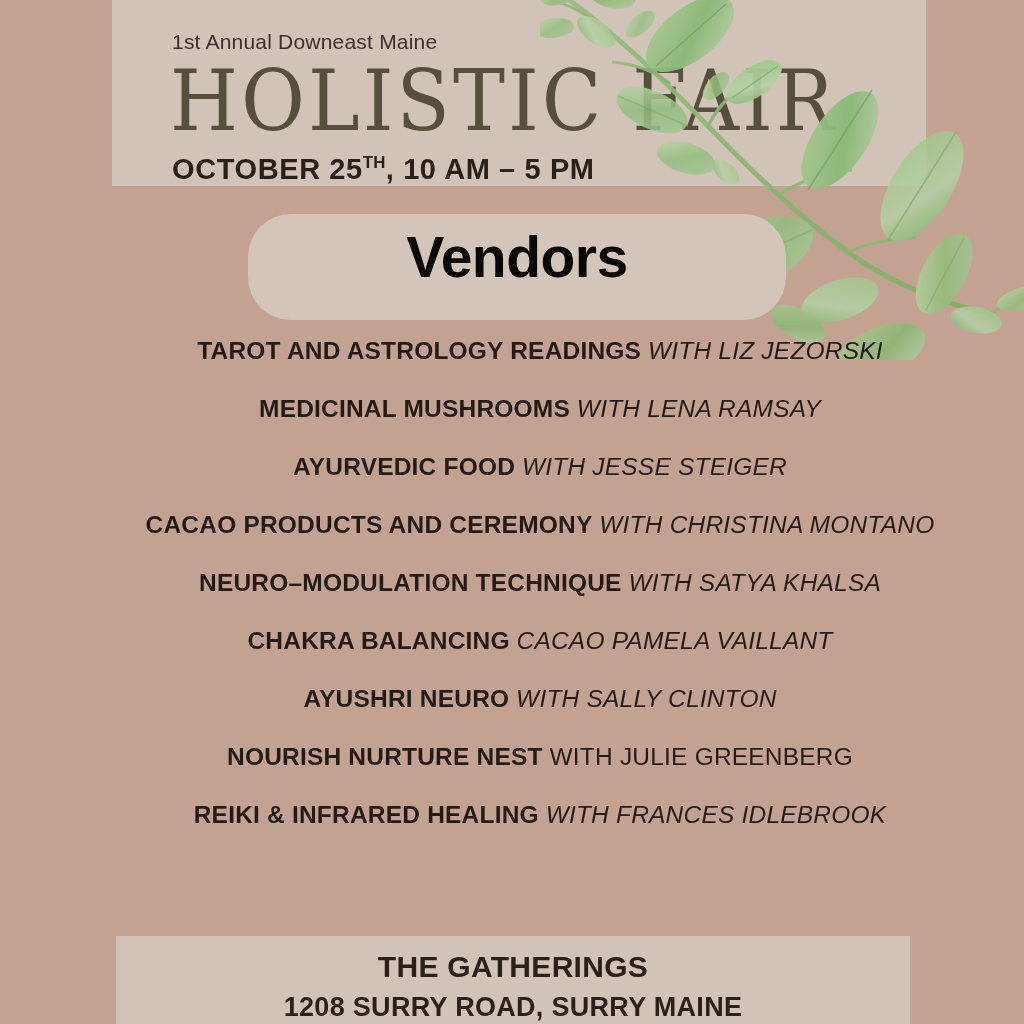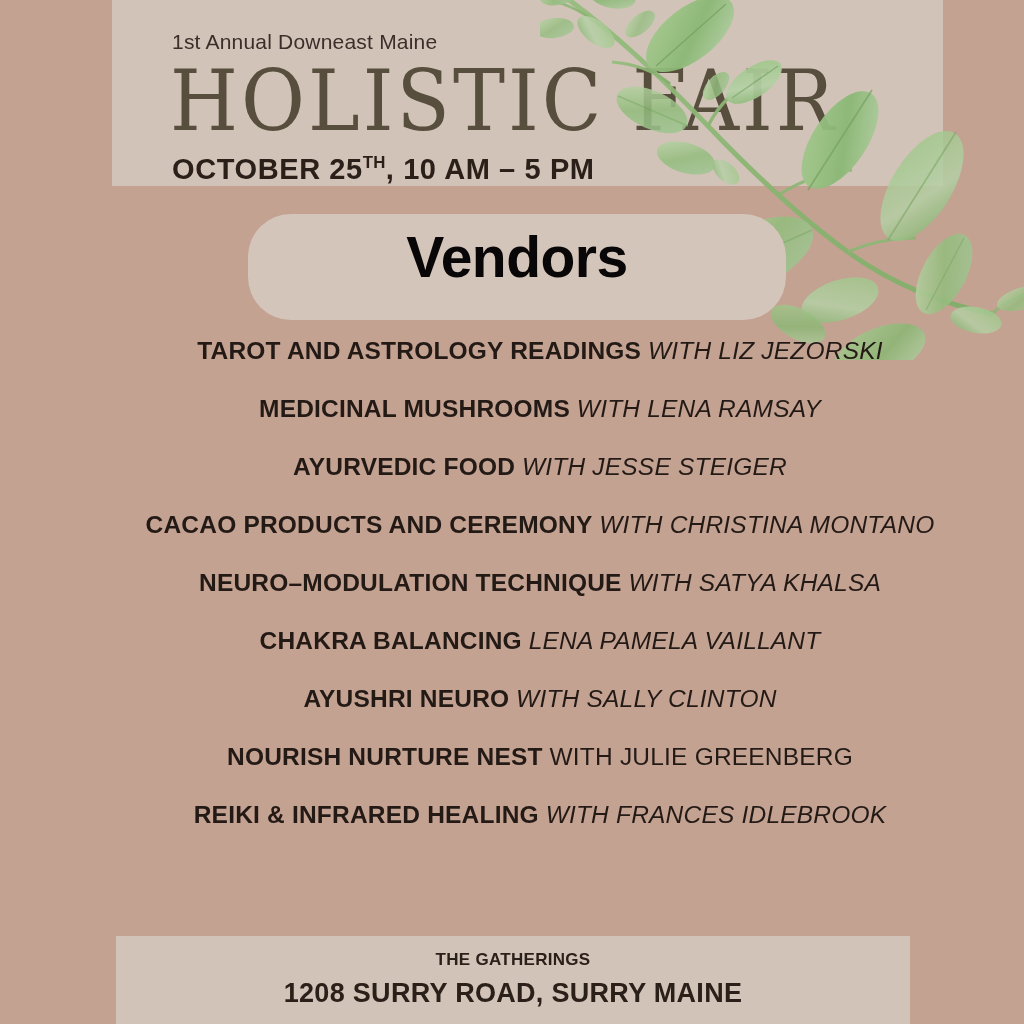--- a/index.html
+++ b/index.html
@@ -22,21 +22,20 @@
   }
 
   
   .header-panel {
     position: absolute;
     left: 112px;
     top: 0;
     width: 814px;
     height: 186px;
     background: #d2c3b8;
-    padding-left: 17px;
   }
   .eyebrow {
     position: absolute;
     left: 60px;
     top: 30px;
     font-size: 21px;
     letter-spacing: 0.2px;
     color: #3a2f2a;
     font-family: "Liberation Sans", sans-serif;
     white-space: nowrap;
@@ -134,21 +133,21 @@
     background: #d2c3b8;
     z-index: 3;
   }
   .footer-line {
     text-align: center;
     color: #2b2019;
     font-weight: bold;
     white-space: nowrap;
   }
   .footer-venue {
-    font-size: 17px;
+    font-size: 30px;
     letter-spacing: 0.3px;
     padding-top: 14px;
   }
   .footer-address {
     font-size: 27px;
     letter-spacing: 0.3px;
     padding-top: 8px;
   }
 
   
@@ -248,21 +247,21 @@
   <div class="vendors-pill">
     <div class="vendors-title">Vendors</div>
   </div>
 
   <div class="vendor-list">
       <div class="vendor-row"><span class="vendor-name">TAROT AND ASTROLOGY READINGS</span> <span class="vendor-with">WITH LIZ JEZORSKI</span></div>
       <div class="vendor-row"><span class="vendor-name">MEDICINAL MUSHROOMS</span> <span class="vendor-with">WITH LENA RAMSAY</span></div>
       <div class="vendor-row"><span class="vendor-name">AYURVEDIC FOOD</span> <span class="vendor-with">WITH JESSE STEIGER</span></div>
       <div class="vendor-row"><span class="vendor-name">CACAO PRODUCTS AND CEREMONY</span> <span class="vendor-with">WITH CHRISTINA MONTANO</span></div>
       <div class="vendor-row"><span class="vendor-name">NEURO–MODULATION TECHNIQUE</span> <span class="vendor-with">WITH SATYA KHALSA</span></div>
-      <div class="vendor-row"><span class="vendor-name">CHAKRA BALANCING</span> <span class="vendor-with">LENA PAMELA VAILLANT</span></div>
+      <div class="vendor-row"><span class="vendor-name">CHAKRA BALANCING</span> <span class="vendor-with">CACAO PAMELA VAILLANT</span></div>
       <div class="vendor-row"><span class="vendor-name">AYUSHRI NEURO</span> <span class="vendor-with">WITH SALLY CLINTON</span></div>
       <div class="vendor-row"><span class="vendor-name">NOURISH NURTURE NEST</span> <span class="vendor-with upright">WITH JULIE GREENBERG</span></div>
       <div class="vendor-row"><span class="vendor-name">REIKI &amp; INFRARED HEALING</span> <span class="vendor-with">WITH FRANCES IDLEBROOK</span></div>
     </div>
 
   <div class="footer-panel">
     <div class="footer-line footer-venue">THE GATHERINGS</div>
     <div class="footer-line footer-address">1208 SURRY ROAD, SURRY MAINE</div>
   </div>
 

